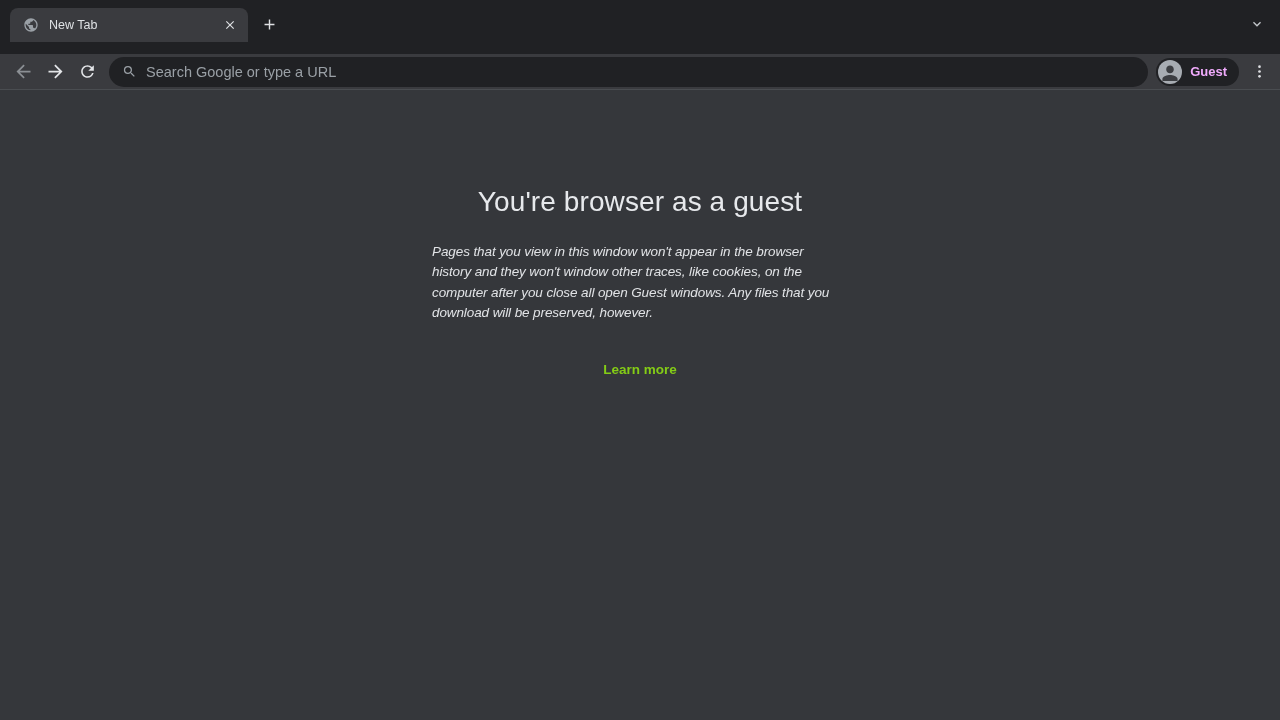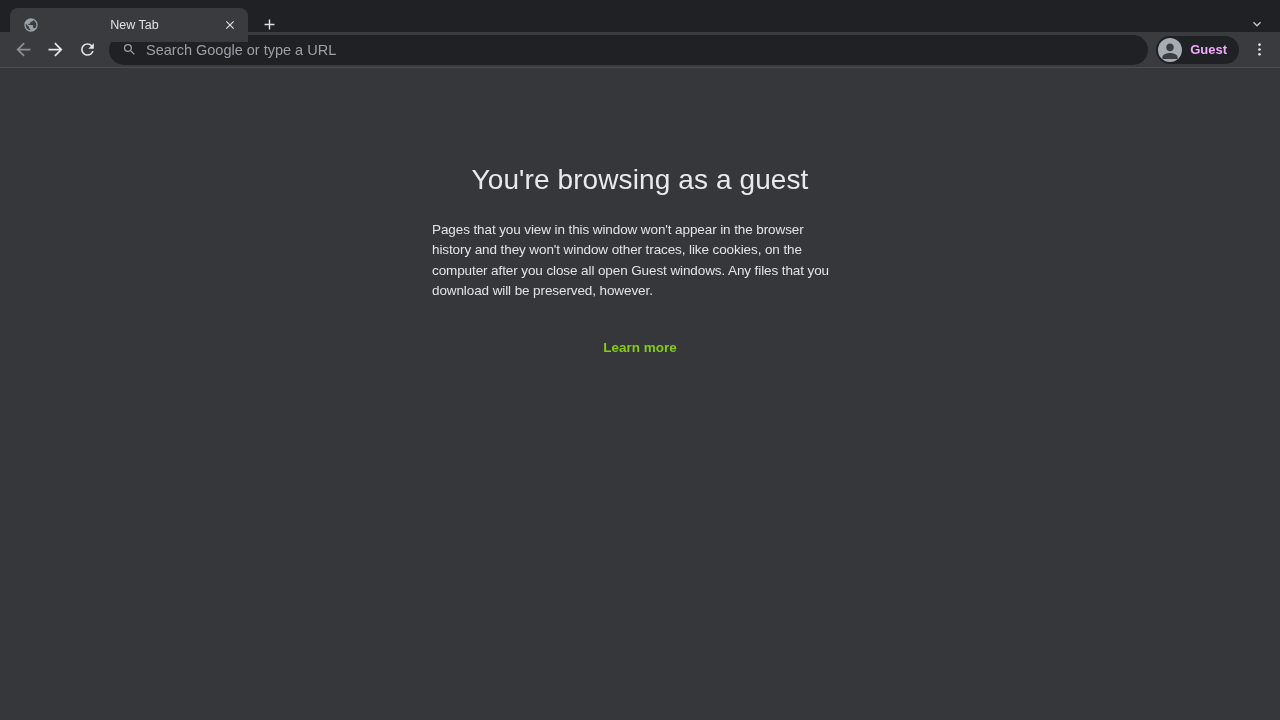--- a/index.html
+++ b/index.html
@@ -2,21 +2,21 @@
 <html><head>
 <meta charset="utf-8">
 <style>
   * { margin: 0; padding: 0; box-sizing: border-box; }
   html, body { width: 1280px; height: 720px; overflow: hidden; }
   body { font-family: "Liberation Sans", "DejaVu Sans", sans-serif; }
 
   .browser { width: 1280px; height: 720px; background: #35373b; position: relative; }
 
   
-  .tabstrip { height: 32px; background: #202124; position: relative; text-align: center; }
+  .tabstrip { height: 54px; background: #202124; position: relative; }
   .tab {
     position: absolute; left: 10px; top: 8px; width: 238px; height: 34px;
     background: #3a3b3f; border-radius: 8px 8px 0 0;
     display: flex; align-items: center; padding: 0 8px 0 13px;
   }
   .tab-favicon { width: 16px; height: 16px; flex: 0 0 auto; display: flex; }
   .tab-title { flex: 1; margin-left: 10px; font-size: 12.5px; color: #dee1e4; white-space: nowrap; overflow: hidden; }
   .icon-btn {
     display: flex; align-items: center; justify-content: center;
     border-radius: 50%; cursor: pointer; background: transparent; border: none;
@@ -58,21 +58,21 @@
     height: 641px; background: #35373b;
     display: flex; flex-direction: column; align-items: center;
   }
   .page-heading {
     margin-top: 96px; font-size: 28px; font-weight: 400;
     color: #e7e9ec; letter-spacing: 0.1px;
   }
   .page-body { width: 416px; margin-top: 24px; }
   .page-body .line {
     font-size: 13.5px; line-height: 20.4px; color: #e1e3e6;
-    letter-spacing: -0.1px; white-space: nowrap;
+    letter-spacing: -0.1px; white-space: nowrap; font-style: italic;
   }
   .learn-more {
     margin-top: 38px; font-size: 13.5px; font-weight: 700;
     color: #84cc16; cursor: pointer; text-decoration: none;
   }
 </style>
 </head>
 <body>
 
 <div class="browser">
@@ -141,21 +141,21 @@
     <button class="icon-btn menu-btn">
       <svg width="17" height="17" viewBox="0 0 24 24" fill="#dfe1e4">
         <circle cx="12" cy="5.2" r="1.9"></circle>
           <circle cx="12" cy="12" r="1.9"></circle>
           <circle cx="12" cy="18.8" r="1.9"></circle>
       </svg>
     </button>
   </div>
 
   <div class="page">
-    <div class="page-heading">You're browsing as a guest</div>
+    <div class="page-heading">You're browser as a guest</div>
     <div class="page-body">
       <div class="line">Pages that you view in this window won't appear in the browser</div>
       <div class="line">history and they won't window other traces, like cookies, on the</div>
       <div class="line">computer after you close all open Guest windows. Any files that you</div>
       <div class="line">download will be preserved, however.</div>
     </div>
     <a class="learn-more">Learn more</a>
   </div>
 
 </div>

